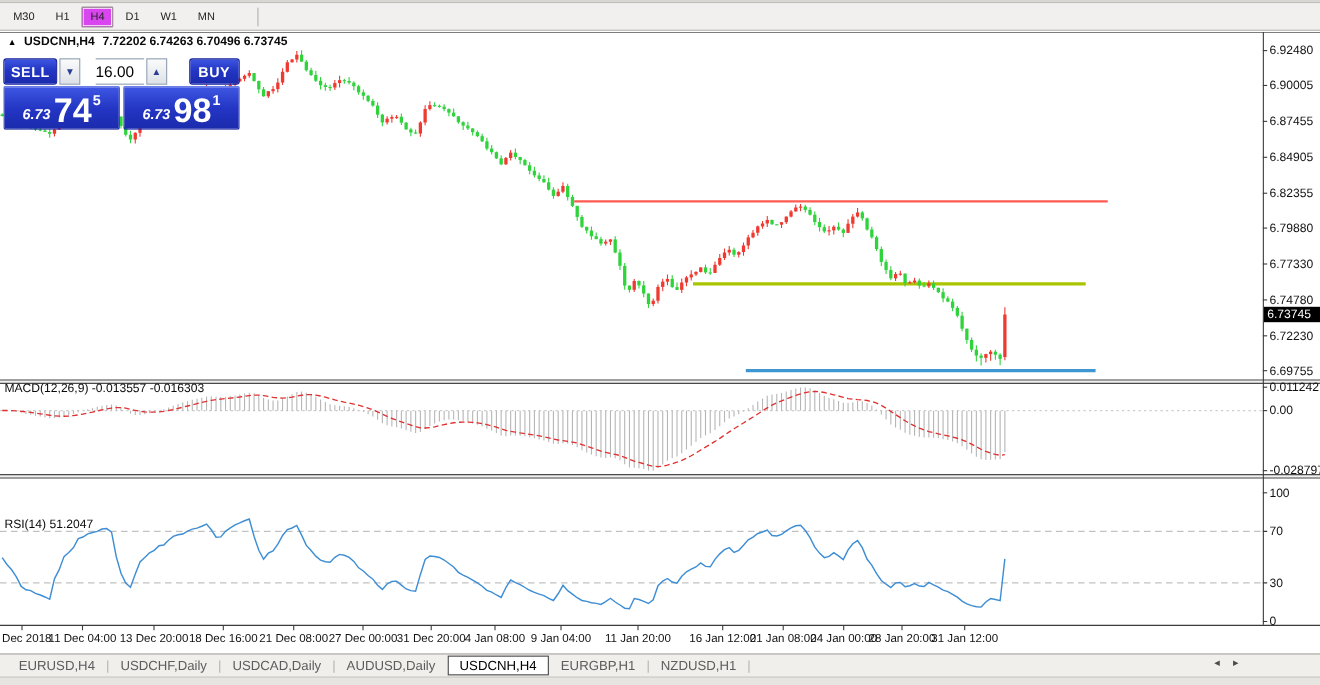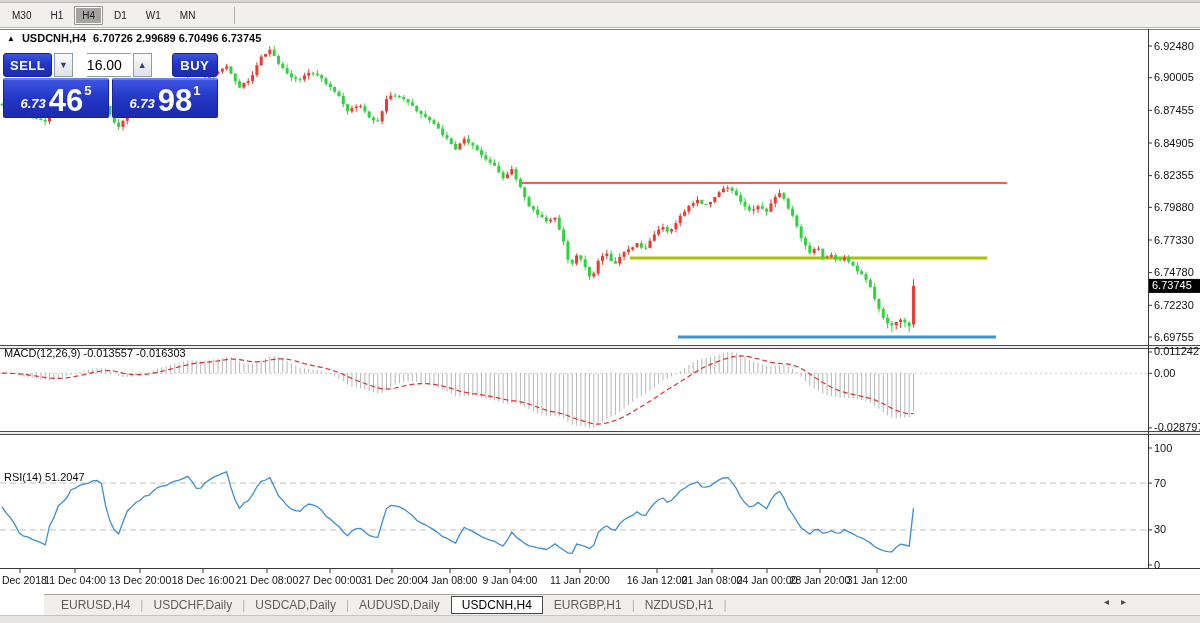--- a/index.html
+++ b/index.html
@@ -6,21 +6,21 @@
   body{
     width:1200px;height:623px;position:relative;overflow:hidden;background:#fff;
     font-family:"Liberation Sans",sans-serif;-webkit-font-smoothing:antialiased;
   }
   
   #top-sliver{position:absolute;top:0;left:0;right:0;height:2px;background:#d8d6d2;border-bottom:1px solid #bdbbb6;}
   
   #toolbar{position:absolute;top:3px;left:0;right:0;height:25px;background:#f1f0ee;
     border-bottom:1px solid #b7b5b0;display:flex;align-items:center;padding-left:4px;box-sizing:border-box;}
   .tb-btn{font-size:10px;color:#222;padding:3px 7px;margin-right:3px;border:1px solid transparent;border-radius:1px;}
-  .tb-btn.active{background:#a3a3a3;border:1px solid #979590;box-shadow:inset 0 0 0 1px #fbfbfa;}
+  .tb-btn.active{background:#d946ef;border:1px solid #979590;box-shadow:inset 0 0 0 1px #fbfbfa;}
   .tb-sep{width:1px;height:17px;background:#b2b0ab;margin-left:28px;}
   
   #chart-svg{position:absolute;top:0;left:0;}
   
   #chart-header{position:absolute;left:7px;top:32px;z-index:4;font-size:11px;font-weight:700;color:#0a0a0a;
     display:flex;align-items:center;gap:7px;white-space:nowrap;}
   #chart-header .tri{font-size:8px;color:#000;}
   .ind-label{position:absolute;left:4px;z-index:4;font-size:11px;color:#0a0a0a;white-space:nowrap;}
   
   #trade-panel{position:absolute;left:3px;top:53px;width:215px;z-index:5;}
@@ -39,21 +39,21 @@
   .tp-row2{display:flex;margin-top:1px;height:40px;gap:3px;}
   .tp-quote{flex:1;background:linear-gradient(180deg,#3d55e2 0%,#2336c4 50%,#1b2bad 100%);
     border:1px solid #1622a0;border-top:2px solid #6c7fe9;border-radius:2px;color:#fff;
     display:flex;align-items:flex-end;justify-content:center;padding-bottom:4px;box-sizing:border-box;}
   .q-small{font-size:13px;font-weight:700;margin-right:3px;margin-bottom:2px;font-style:italic;}
   .q-big{font-size:31px;font-weight:700;line-height:.82;}
   .q-sup{font-size:13px;font-weight:700;align-self:flex-start;margin-top:3px;margin-left:1px;}
   
   #tabbar{position:absolute;top:594px;left:0;right:0;height:21px;background:#f0efec;
     border-top:1px solid #a6a4a0;display:flex;align-items:center;padding-left:8px;
-    box-sizing:border-box;font-size:12px;color:#5c5c5c;white-space:nowrap;margin-left:44px;}
+    box-sizing:border-box;font-size:12px;color:#5c5c5c;white-space:nowrap;}
   .tab{padding:2px 9px;}
   .tab.active{background:#fff;border:1px solid #474747;color:#000;padding:1px 10px;margin:0 2px;}
   .tab-sep{color:#b4b4b4;padding:0 1px;}
   #tab-arrows{position:absolute;right:74px;top:596px;z-index:6;display:flex;gap:12px;
     font-size:10px;color:#4c4c4c;}
   #statusbar{position:absolute;top:615px;left:0;right:0;height:8px;background:#e7e5e1;border-top:1px solid #c8c6c2;}
 </style>
 </head>
 <body>
 
@@ -809,39 +809,39 @@
       <line x1="820" x2="820" y1="569" y2="573" stroke="#3a3a3a"></line>
       <text x="820" y="584" fill="#111" text-anchor="middle">28 Jan 20:00</text>
       <line x1="877" x2="877" y1="569" y2="573" stroke="#3a3a3a"></line>
       <text x="877" y="584" fill="#111" text-anchor="middle">31 Jan 12:00</text>
     </g>
   </svg>
 
 <div id="chart-header">
   <span class="tri">▲</span>
   <span>USDCNH,H4</span>
-  <span>6.70726 2.99689 6.70496 6.73745</span>
+  <span>7.72202 6.74263 6.70496 6.73745</span>
 </div>
 
 <div id="trade-panel">
   <div class="tp-row1">
     <div class="tp-btn sell">SELL</div>
     <div class="tp-step">
       <span class="arr">▼</span>
     </div>
     <div class="tp-vol">16.00</div>
     <div class="tp-step">
       <span class="arr">▲</span>
     </div>
     <div class="tp-btn buy">BUY</div>
   </div>
   <div class="tp-row2">
     <div class="tp-quote">
       <span class="q-small">6.73</span>
-      <span class="q-big">46</span>
+      <span class="q-big">74</span>
       <span class="q-sup">5</span>
     </div>
     <div class="tp-quote">
       <span class="q-small">6.73</span>
       <span class="q-big">98</span>
       <span class="q-sup">1</span>
     </div>
   </div>
 </div>
 

